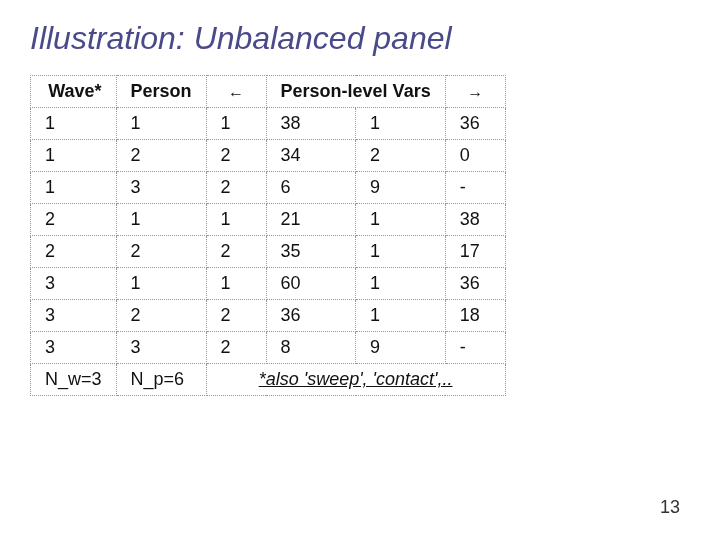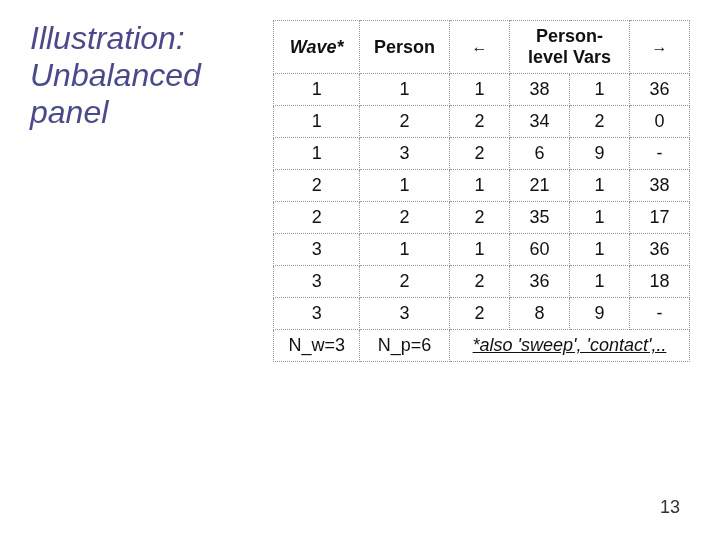--- a/index.html
+++ b/index.html
@@ -8,52 +8,51 @@
       height: 540px;
       background: #ffffff;
       font-family: Arial, sans-serif;
       overflow: hidden;
     }
     .page {
       width: 720px;
       height: 540px;
       padding: 20px 30px;
       display: flex;
-      flex-direction: row;
+      flex-direction: column;
     }
     .title {
       font-size: 32px;
       color: #4a4a8a;
       font-style: italic;
       margin-bottom: 18px;
       font-weight: normal;
     }
     .table-wrapper {
       flex: 1;
       position: relative;
     }
     table {
       border-collapse: collapse;
       font-size: 18px;
       color: #111;
     }
     td, th {
       border: 1px dotted #999;
       padding: 5px 14px;
-      text-align: center;
+      text-align: left;
       min-width: 60px;
     }
     thead tr th {
       font-weight: bold;
       border: 1px dotted #999;
     }
     .header-wave {
-      text-align: center;
+      text-align: right;
       font-weight: bold;
-      font-style: italic;
     }
     .header-person {
       font-weight: bold;
     }
     .header-plv {
       font-weight: bold;
       text-align: center;
     }
     .arrow-cell {
       font-size: 16px;

